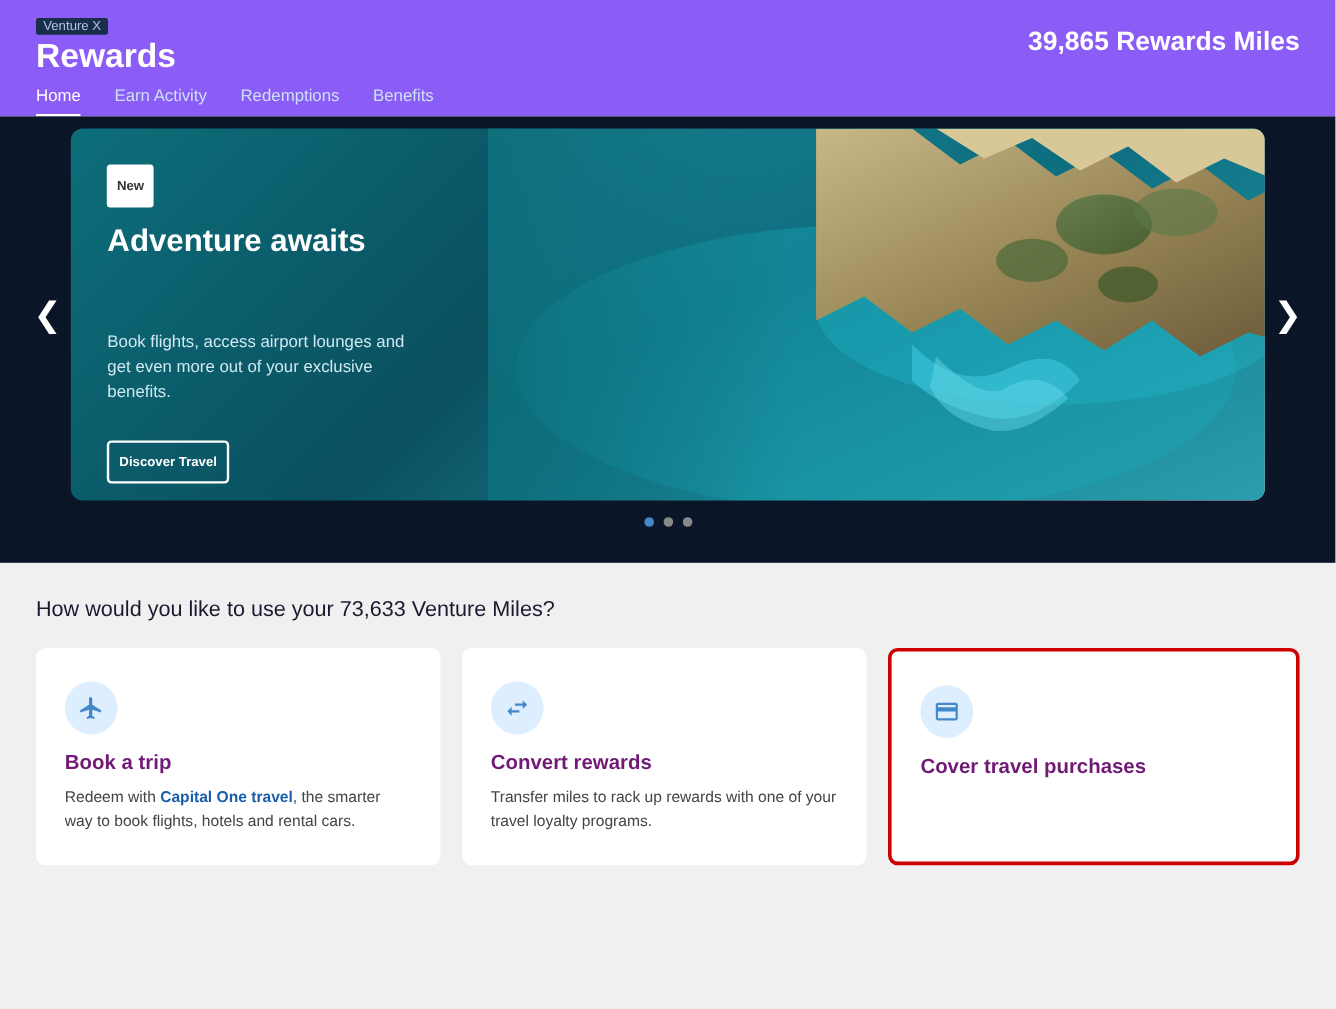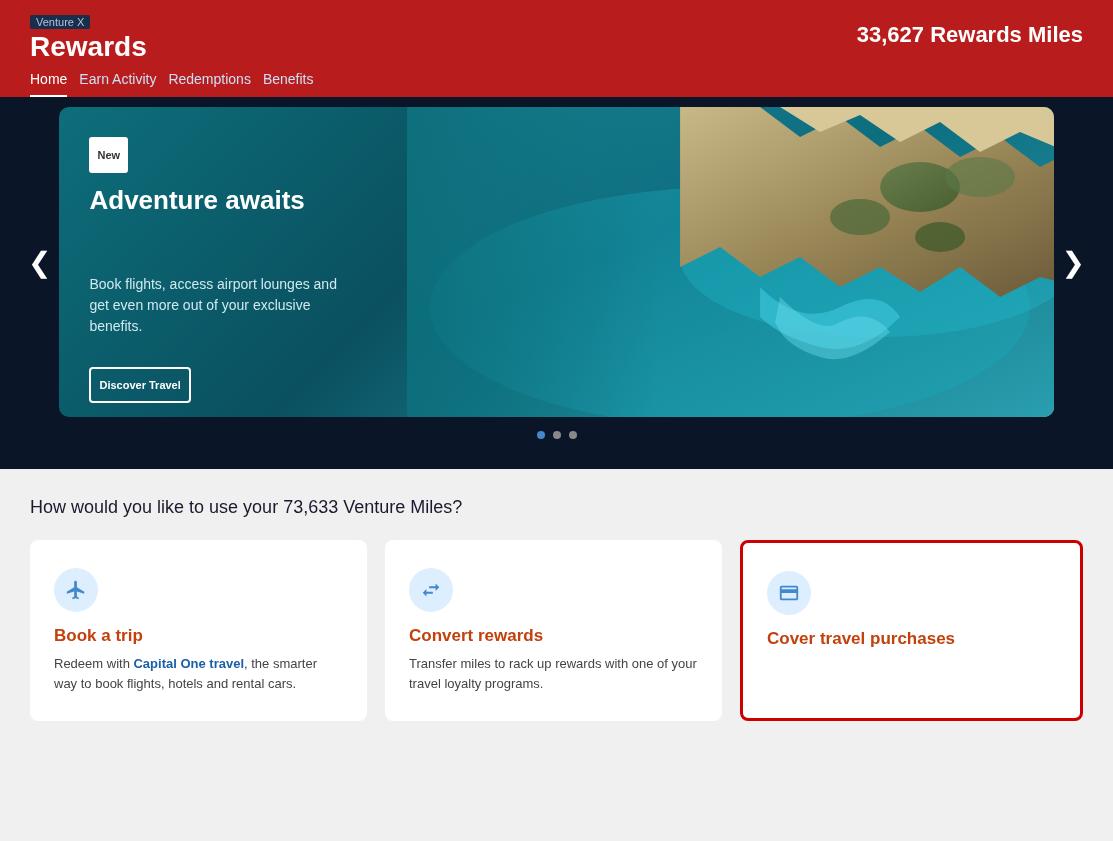--- a/index.html
+++ b/index.html
@@ -1,20 +1,20 @@
 <!DOCTYPE html>
 <html><head>
   <meta charset="utf-8">
   <style>
     * { box-sizing: border-box; margin: 0; padding: 0; }
     body { font-family: Arial, sans-serif; background: #f0f0f0; min-width: 1113px; }
 
     
     .header {
-      background: #b91c1c;
+      background: #8b5cf6;
       color: white;
       padding: 12px 30px 0 30px;
     }
     .header-top {
       display: flex;
       justify-content: space-between;
       align-items: flex-start;
       margin-bottom: 8px;
     }
     .brand-area {}
@@ -34,21 +34,21 @@
     }
     .miles-display {
       font-size: 22px;
       font-weight: bold;
       color: white;
       text-align: right;
       padding-top: 10px;
     }
     .nav {
       display: flex;
-      gap: 12px;
+      gap: 28px;
       align-items: center;
     }
     .nav-item {
       font-size: 14px;
       color: #cce0f5;
       padding-bottom: 8px;
       cursor: pointer;
       text-decoration: none;
       border-bottom: 2px solid transparent;
     }
@@ -201,21 +201,21 @@
       background: #ddeeff;
       display: flex;
       align-items: center;
       justify-content: center;
       margin-bottom: 14px;
       font-size: 20px;
     }
     .card-title {
       font-size: 17px;
       font-weight: bold;
-      color: #c2410c;
+      color: #701a75;
       margin-bottom: 8px;
     }
     .card-desc {
       font-size: 13px;
       color: #444;
       line-height: 1.5;
     }
     .card-desc .highlight {
       color: #1a5fa8;
       font-weight: bold;
@@ -223,21 +223,21 @@
   </style>
 </head>
 <body>
 
 <div class="header">
   <div class="header-top">
     <div class="brand-area">
       <div class="venture-label">Venture X</div>
       <div class="rewards-title">Rewards</div>
     </div>
-    <div class="miles-display">33,627 Rewards Miles</div>
+    <div class="miles-display">39,865 Rewards Miles</div>
   </div>
   <nav class="nav">
     <a class="nav-item active">Home</a>
     <a class="nav-item">Earn Activity</a>
     <a class="nav-item">Redemptions</a>
     <a class="nav-item">Benefits</a>
   </nav>
 </div>
 
 <div class="carousel-section">

